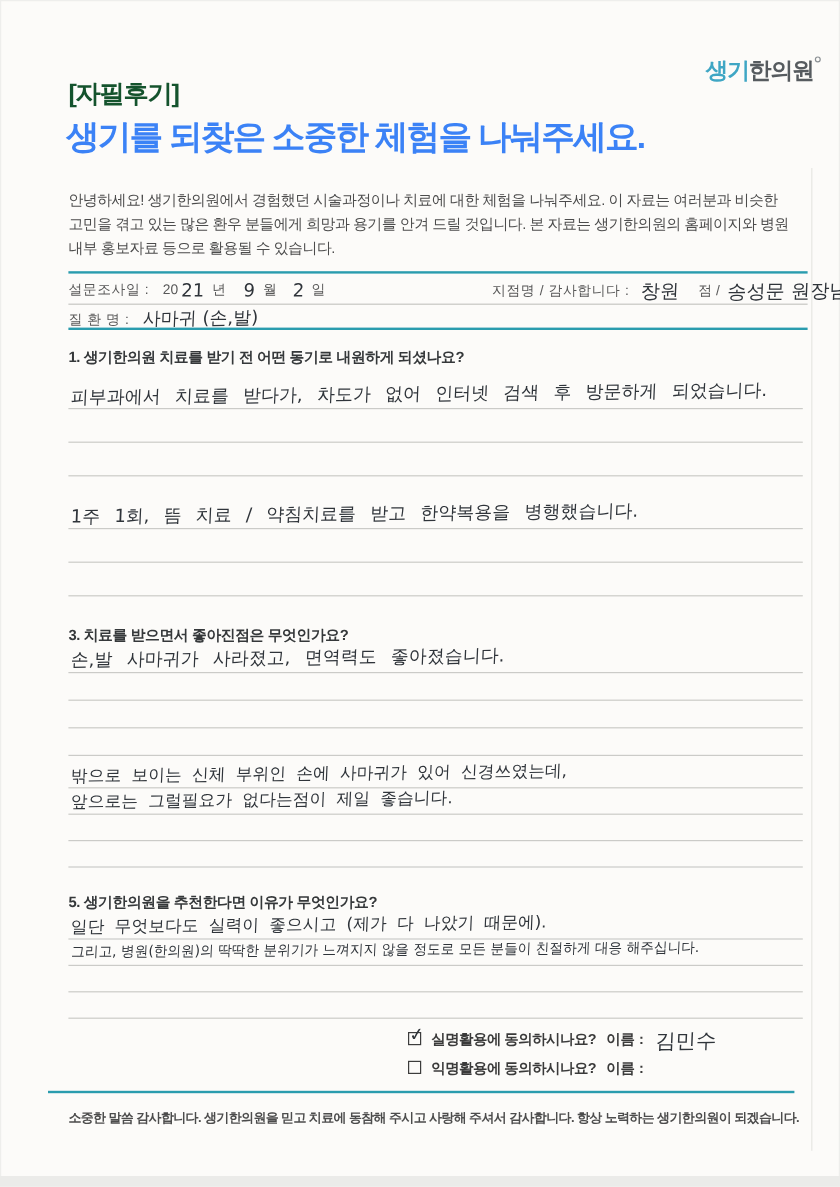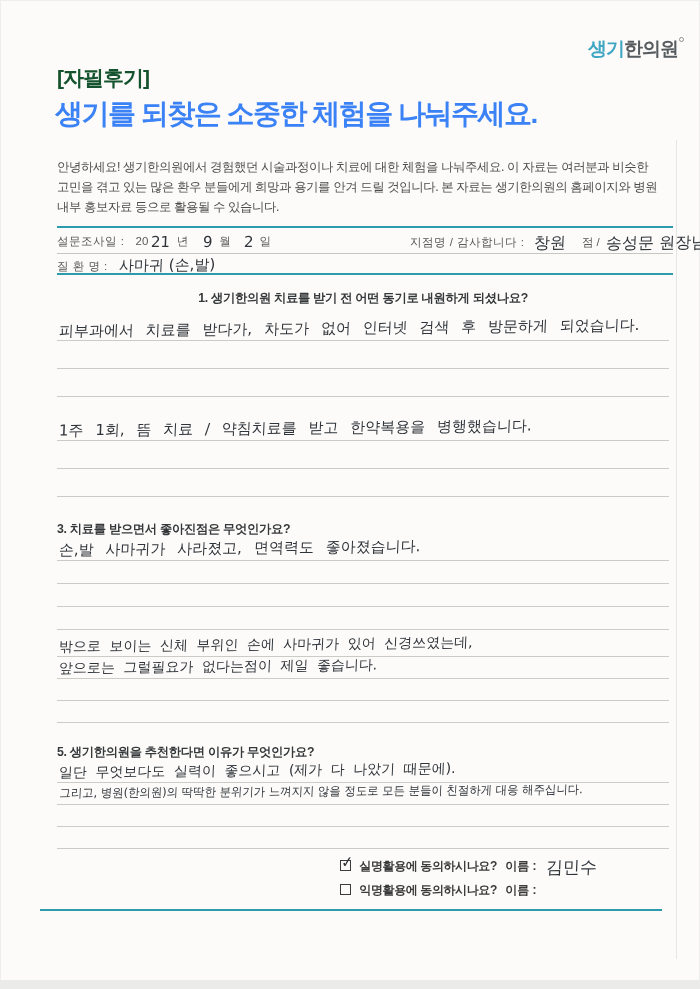--- a/index.html
+++ b/index.html
@@ -7,21 +7,21 @@
   .sheet{
     position:relative;width:700px;height:989px;margin:0 auto;
     background:#fcfbf9;overflow:hidden;
     font-family:"Liberation Sans","DejaVu Sans",sans-serif;
     box-shadow:inset 0 0 0 1px #eeeeec;
   }
   .paper-edge-right{position:absolute;top:140px;bottom:30px;left:676px;width:1px;background:#e6e6e3;}
   .scan-bottom-band{position:absolute;left:0;right:0;bottom:0;height:9px;background:#ebebe9;}
 
   
-  .logo{position:absolute;top:36px;right:16px;font-weight:700;font-size:19px;letter-spacing:-1px;white-space:nowrap;}
+  .logo{position:absolute;top:46px;right:16px;font-weight:700;font-size:19px;letter-spacing:-1px;white-space:nowrap;}
   .logo .p1{color:#3fa6c4;}
   .logo .p2{color:#565b5f;}
   .logo-ring{display:inline-block;width:5px;height:5px;border:1px solid #8b9094;border-radius:50%;vertical-align:top;margin:1px 0 0 1px;}
 
   .tag{position:absolute;top:64px;left:57px;font-size:21px;font-weight:800;color:#14532d;letter-spacing:-1px;}
   .title{position:absolute;top:95px;left:55px;font-size:28px;font-weight:800;color:#3b82f6;letter-spacing:-1.5px;white-space:nowrap;}
   .intro{position:absolute;top:158px;left:57px;width:606px;font-size:12.4px;line-height:1.6;color:#4c4c4c;letter-spacing:-0.4px;}
 
   .line-teal{position:absolute;left:57px;width:616px;height:2px;background:#2a9cae;}
   .line-gray{position:absolute;left:57px;width:616px;height:1px;background:#c6c6c3;}
@@ -97,21 +97,21 @@
 
   <div class="line-gray" style="top:253px;"></div>
 
   <div class="meta-row" style="top:256px;">
     <span class="meta-label">질 환 명 :</span>
     <span class="hand hand-disease">사마귀 (손,발)</span>
   </div>
 
   <div class="line-teal" style="top:273px;"></div>
 
-  <div class="qblock" style="top:290px;text-align:center;">
+  <div class="qblock" style="top:290px;">
     <div class="q-label">1. 생기한의원 치료를 받기 전 어떤 동기로 내원하게 되셨나요?</div>
     <div class="rules gap6">
       <div class="rule r28">
           <span class="hand hw-wide">피부과에서 치료를 받다가, 차도가 없어 인터넷 검색 후 방문하게 되었습니다.</span>
         </div>
       <div class="rule r28"></div>
       <div class="rule r28"></div>
     </div>
   </div>
 
@@ -172,15 +172,16 @@
       <span class="hand hand-name">김민수</span>
     </div>
     <div class="consent-row">
       <span class="cbox"><span class="cmark"></span></span>
       <span class="consent-label">익명활용에 동의하시나요?</span>
       <span class="name-label">이름 :</span>
     </div>
   </div>
 
   <div class="footer-line"></div>
+  <div class="footer">소중한 말씀 감사합니다. 생기한의원을 믿고 치료에 동참해 주시고 사랑해 주셔서 감사합니다. 항상 노력하는 생기한의원이 되겠습니다.</div>
 
   <div class="scan-bottom-band"></div>
 </div>
 
 </body></html>

